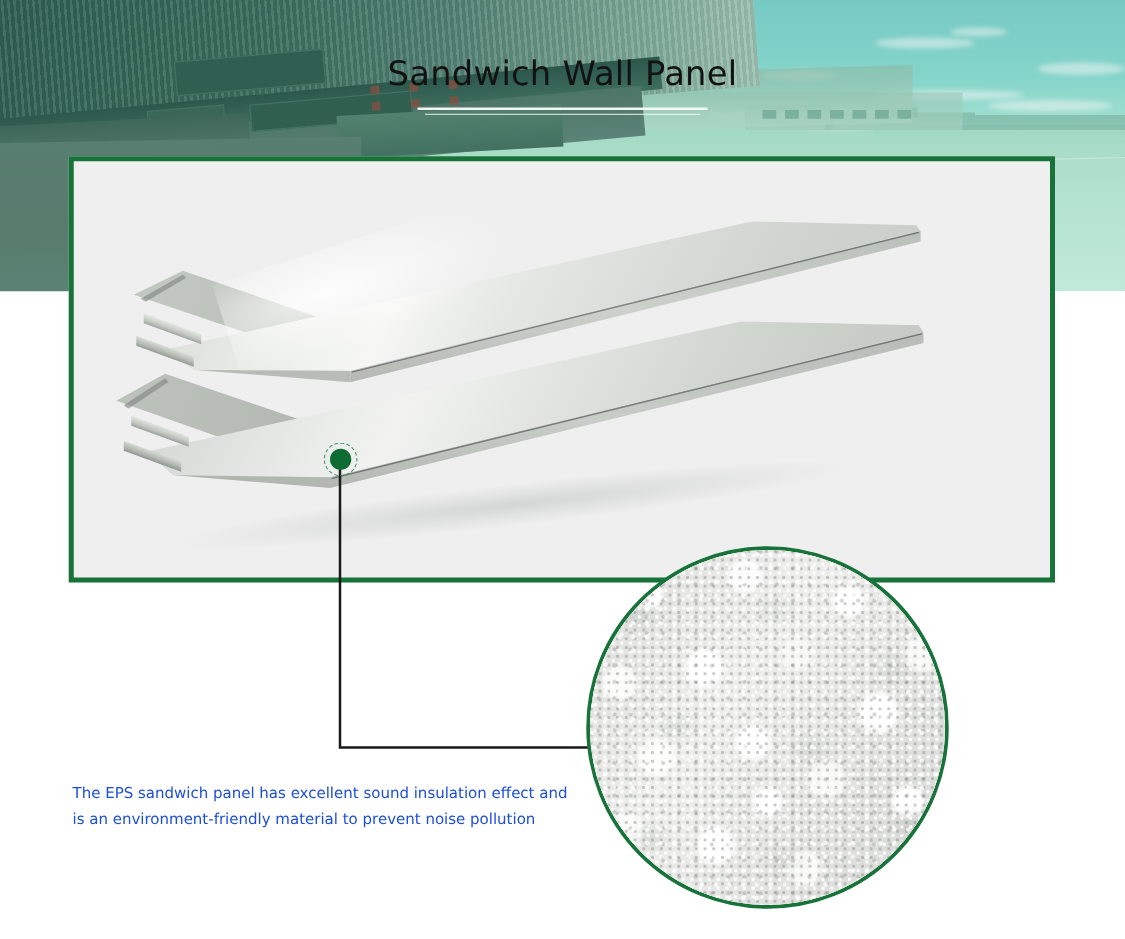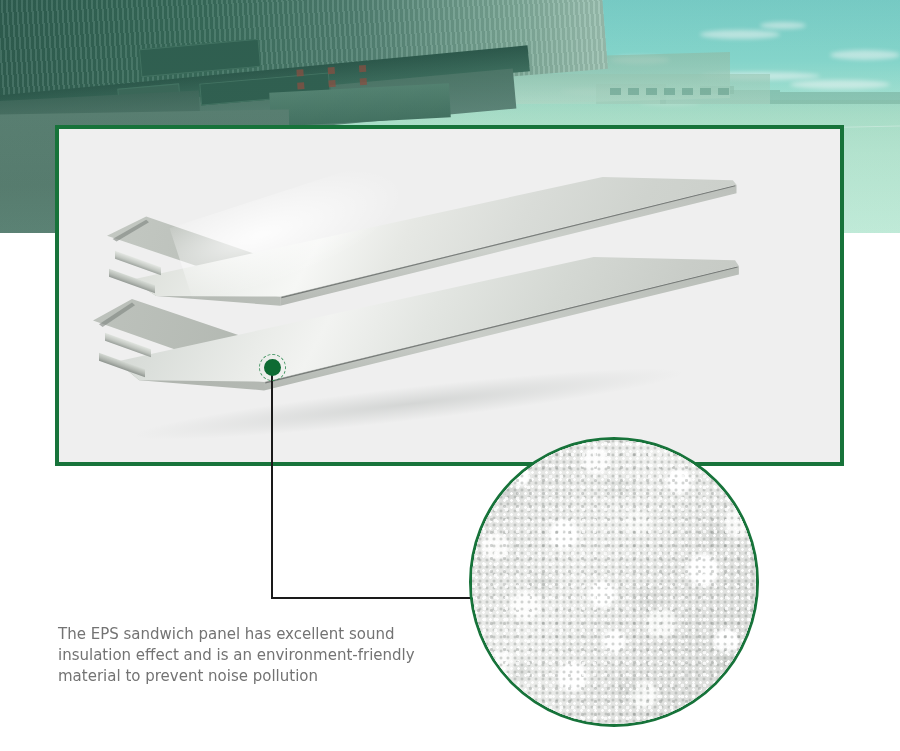--- a/index.html
+++ b/index.html
@@ -384,23 +384,23 @@
     border-radius: 50%;
     border: 1px dashed #2e8a51;
     opacity: .85;
   }
 
   
   .caption {
     position: absolute;
     left: 58px; top: 624px;
     width: 400px;
-    font-size: 15px;
+    font-size: 12px;
     line-height: 21px;
-    color: #737373;
+    color: #1d4ed8;
     font-family: "DejaVu Sans", "Liberation Sans", sans-serif;
   }
 </style>
 </head>
 <body>
 
 <div class="banner">
   <div class="banner-photo">
 
     <div class="cloud c1"></div>
@@ -439,20 +439,25 @@
     <div class="fwin fw2"></div>
     <div class="fwin fw3"></div>
     <div class="canopy"></div>
     <div class="sign-marks">■ ■ ■<br>■ ■ ■</div>
     <div class="left-foreground2"></div>
     <div class="left-foreground"></div>
 
     <div class="banner-tint"></div>
   </div>
 
+  <div class="title-wrap">
+    <div class="title">Sandwich Wall Panel</div>
+    <div class="title-rule tr1"></div>
+    <div class="title-rule tr2"></div>
+  </div>
 </div>
 
 <div class="product-box">
   <div class="stack">
 
     <div class="p2b"></div>
     <div class="p2b-line"></div>
     <div class="p2-left"></div>
     <div class="p2-edge"></div>
     <div class="p2-face"></div>

